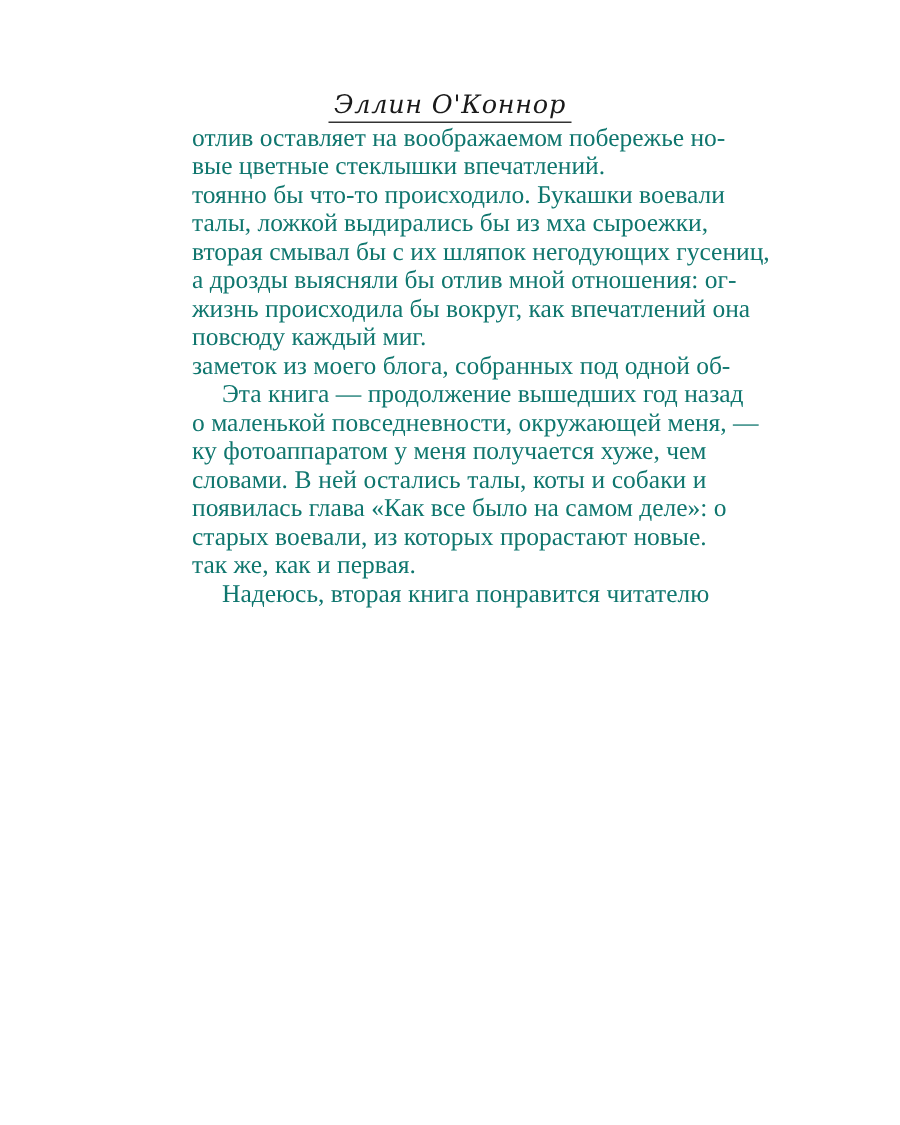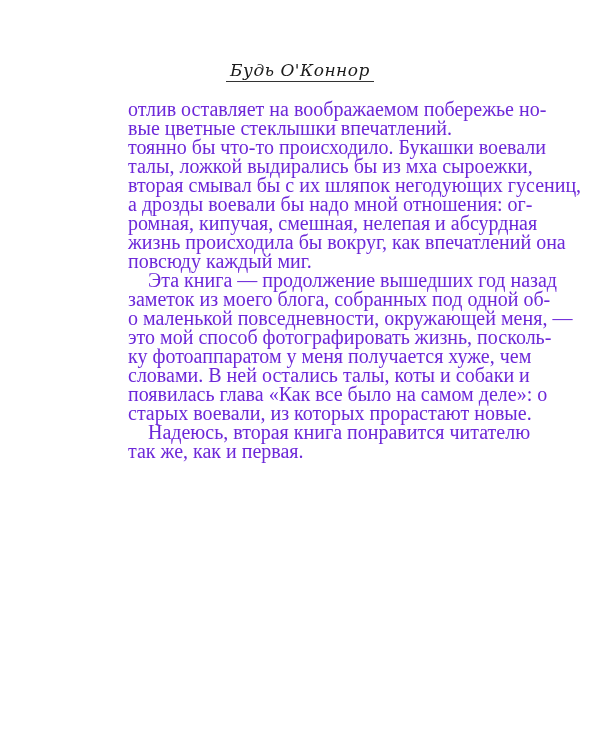--- a/index.html
+++ b/index.html
@@ -4,48 +4,46 @@
 <style>
   html, body { margin: 0; padding: 0; background: #ffffff; }
   body { width: 600px; height: 750px; position: relative; overflow: hidden; }
   .header {
     position: absolute; top: 60px; left: 0; width: 600px; text-align: center;
     font-family: "DejaVu Serif", serif; font-style: italic;
     font-size: 17px; color: #1a1a1a; letter-spacing: 0.5px;
   }
   .header span { display: inline-block; border-bottom: 1px solid #333; padding: 0 4px 1px 4px; }
   .body-text {
-    position: absolute; top: 100px; left: 128px; width: 343px;
-    font-family: "Liberation Serif", serif; font-size: 20px; line-height: 19px;
-    color: #6d28d9; text-align: justify;
+    position: absolute; top: 82px; left: 128px; width: 343px;
+    font-family: "Liberation Serif", serif; font-size: 17px; line-height: 19px;
+    color: #0f766e; text-align: justify;
   }
   .line { display: block; white-space: nowrap; text-align: justify; text-align-last: justify; }
   .line.last { text-align-last: left; }
   .line.indent { padding-left: 20px; }
 </style>
 </head>
 <body>
 
 <div class="header">
-  <span>Будь О'Коннор</span>
+  <span>Эллин О'Коннор</span>
 </div>
 
 <div class="body-text" id="body">
     <span class="line">отлив оставляет на воображаемом побережье но-</span>
     <span class="line last">вые цветные стеклышки впечатлений.</span>
     <span class="line">тоянно бы что-то происходило. Букашки воевали</span>
     <span class="line">талы, ложкой выдирались бы из мха сыроежки,</span>
     <span class="line">вторая смывал бы с их шляпок негодующих гусениц,</span>
-    <span class="line">а дрозды воевали бы надо мной отношения: ог-</span>
-    <span class="line">ромная, кипучая, смешная, нелепая и абсурдная</span>
+    <span class="line">а дрозды выясняли бы отлив мной отношения: ог-</span>
     <span class="line">жизнь происходила бы вокруг, как впечатлений она</span>
     <span class="line last">повсюду каждый миг.</span>
+    <span class="line">заметок из моего блога, собранных под одной об-</span>
     <span class="line indent">Эта книга — продолжение вышедших год назад</span>
-    <span class="line">заметок из моего блога, собранных под одной об-</span>
     <span class="line">о маленькой повседневности, окружающей меня, —</span>
-    <span class="line">это мой способ фотографировать жизнь, посколь-</span>
     <span class="line">ку фотоаппаратом у меня получается хуже, чем</span>
     <span class="line">словами. В ней остались талы, коты и собаки и</span>
     <span class="line">появилась глава «Как все было на самом деле»: о</span>
     <span class="line last">старых воевали, из которых прорастают новые.</span>
+    <span class="line last">так же, как и первая.</span>
     <span class="line indent">Надеюсь, вторая книга понравится читателю</span>
-    <span class="line last">так же, как и первая.</span>
   </div>
 
 </body></html>

